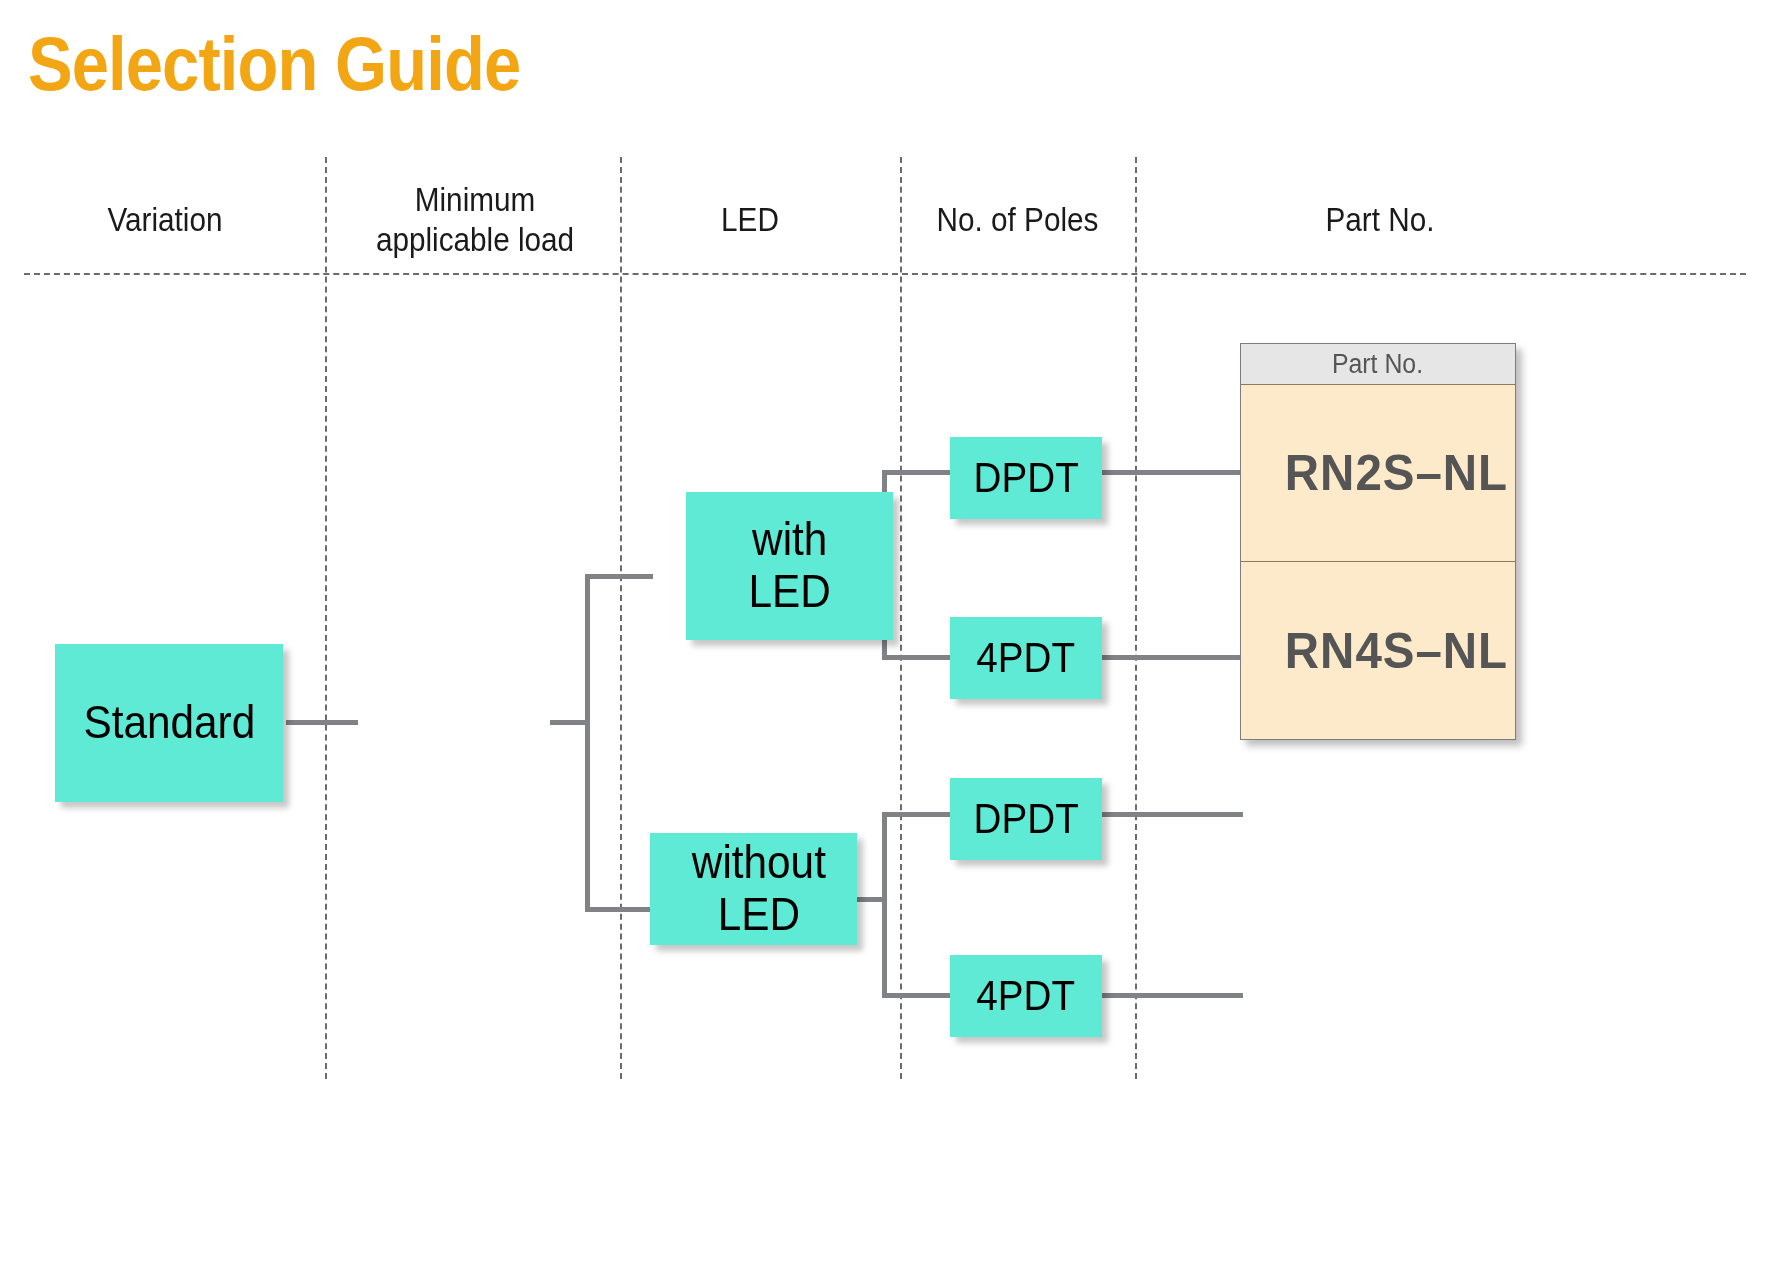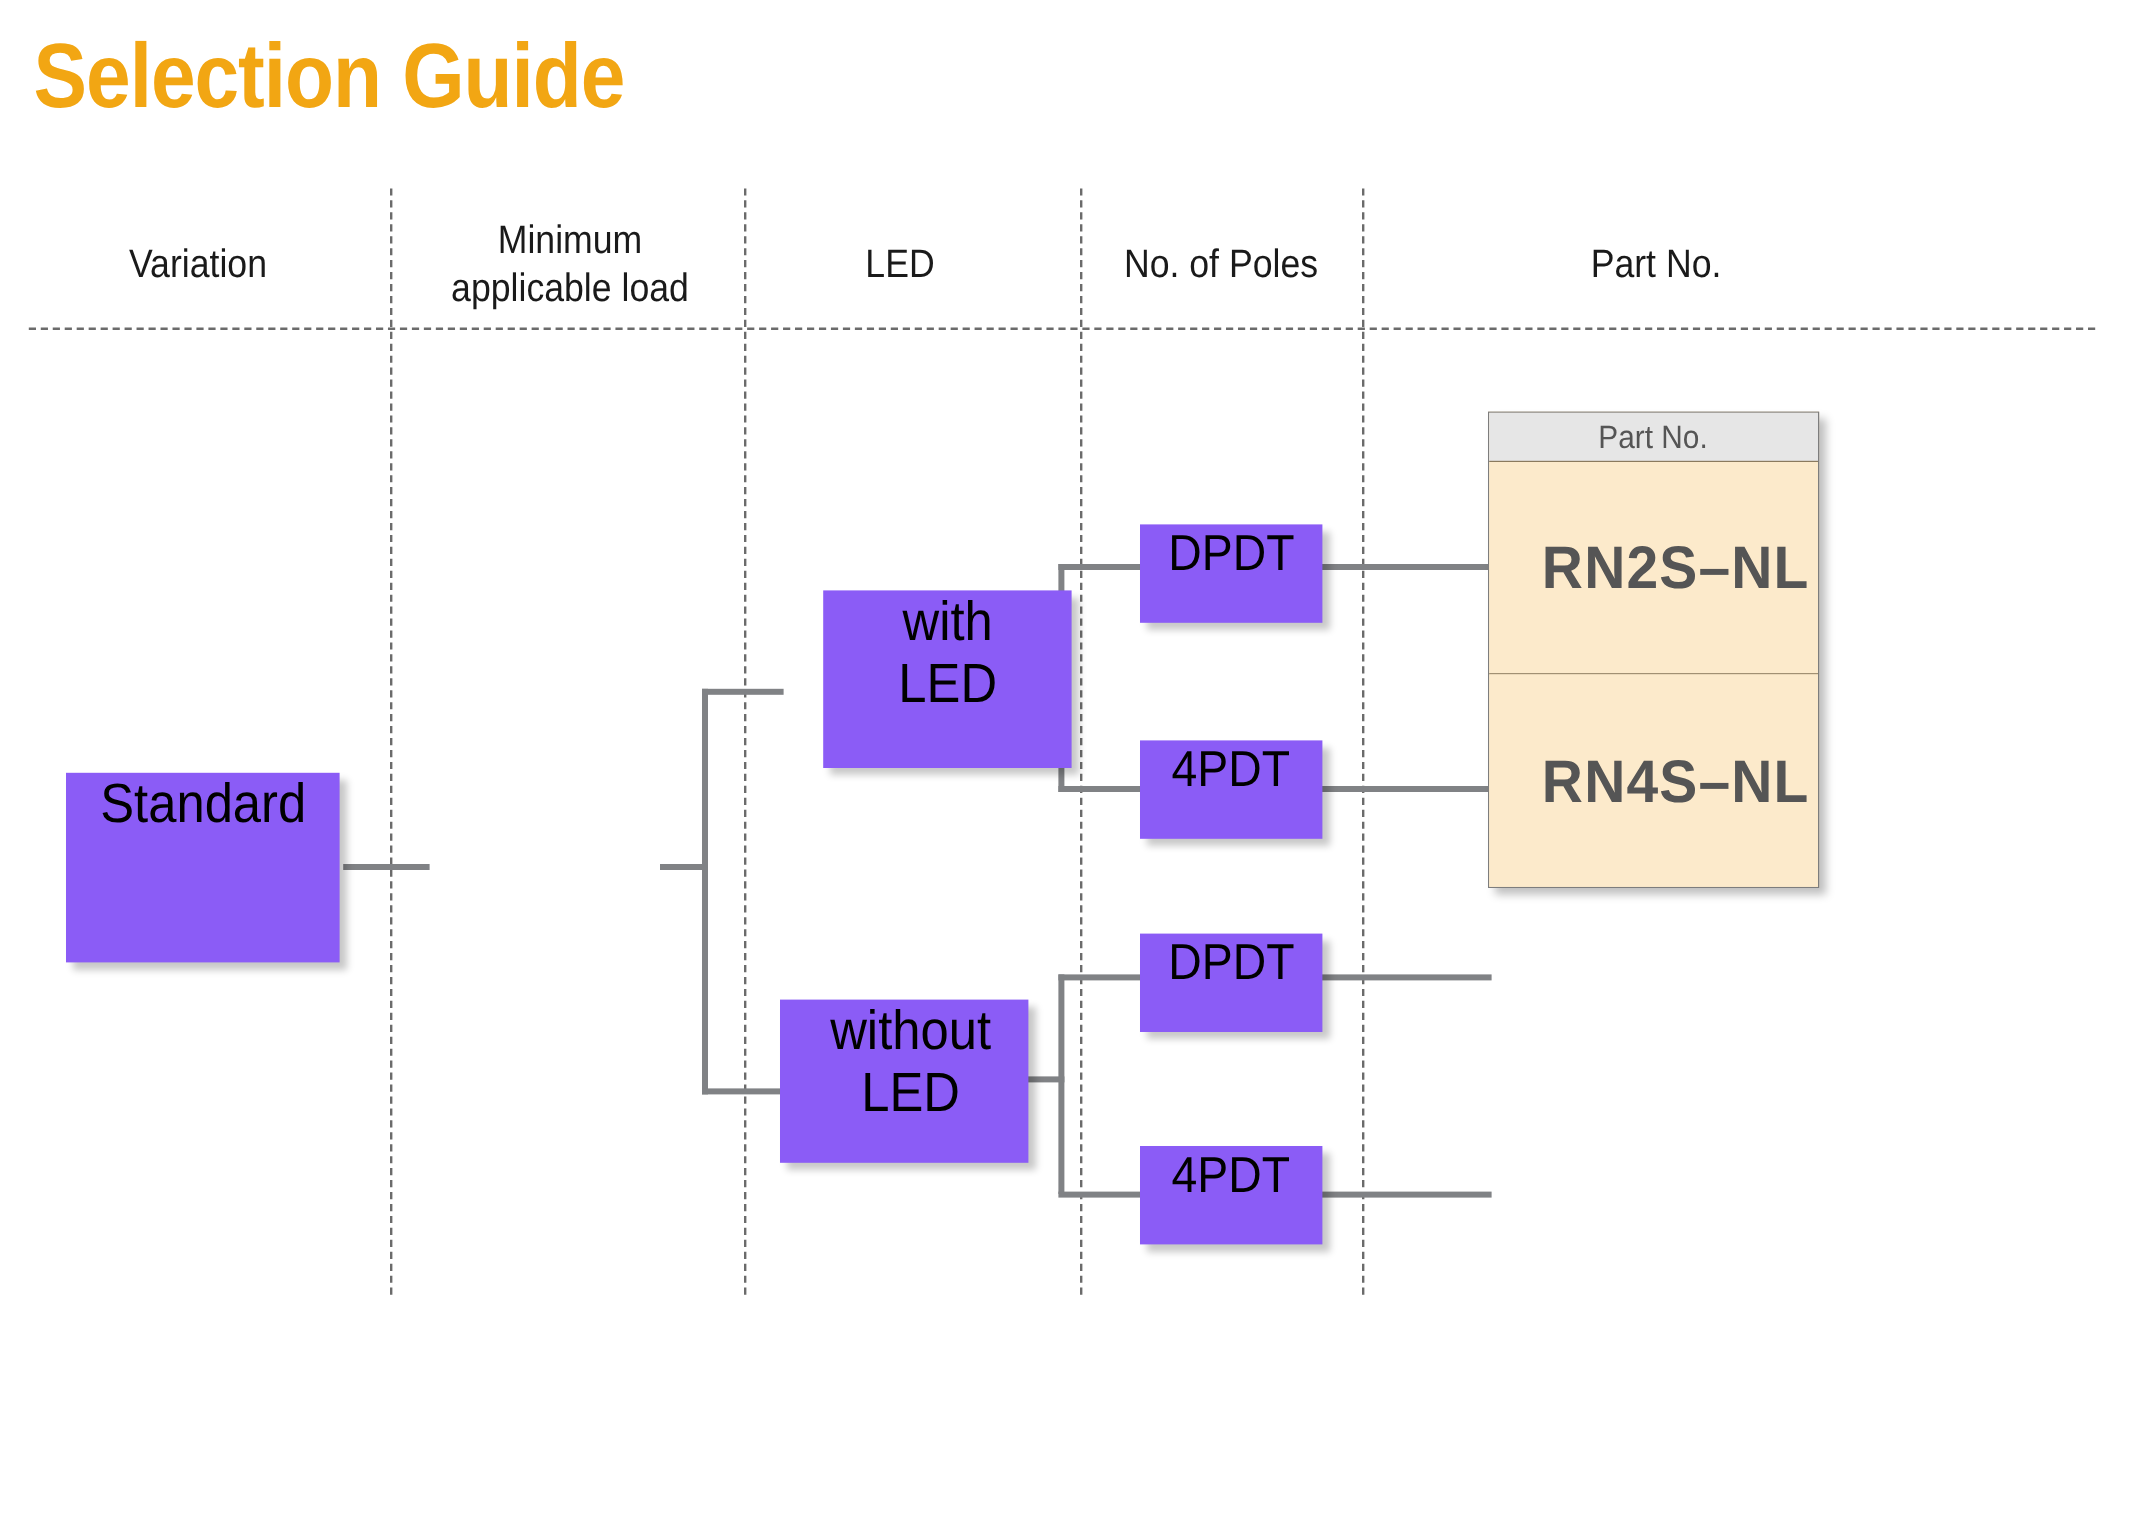--- a/index.html
+++ b/index.html
@@ -65,24 +65,24 @@
   }
   .line-v {
     position: absolute;
     background: #808285;
     width: 5px;
   }
 
   
   .node {
     position: absolute;
-    background: #8b5cf6;
+    background: #5eead4;
     box-shadow: 6px 6px 6px rgba(0,0,0,0.22);
     display: flex;
-    align-items: flex-start;
+    align-items: center;
     justify-content: center;
     text-align: center;
     color: #000000;
     font-family: "Liberation Sans", sans-serif;
     box-sizing: border-box;
   }
   .node .nlabel {
     transform: scaleX(0.92);
     line-height: 1.12;
     white-space: pre-line;
@@ -181,21 +181,21 @@
   <div class="node big" style="left:55px; top:644px; width:228px; height:158px;">
     <span class="nlabel">Standard</span>
   </div>
 
 
   <div class="node big" style="left:650px; top:492px; width:207px; height:148px;margin-left:36px;">
     <span class="nlabel">with
 LED</span>
   </div>
 
-  <div class="node big" style="left:650px; top:833px; width:207px; height:136px;padding-left:10px;">
+  <div class="node big" style="left:650px; top:833px; width:207px; height:112px;padding-left:10px;">
     <span class="nlabel">without
 LED</span>
   </div>
 
   <div class="node small" style="left:950px; top:437px; width:152px; height:82px;">
     <span class="nlabel">DPDT</span>
   </div>
 
   <div class="node small" style="left:950px; top:617px; width:152px; height:82px;">
     <span class="nlabel">4PDT</span>

